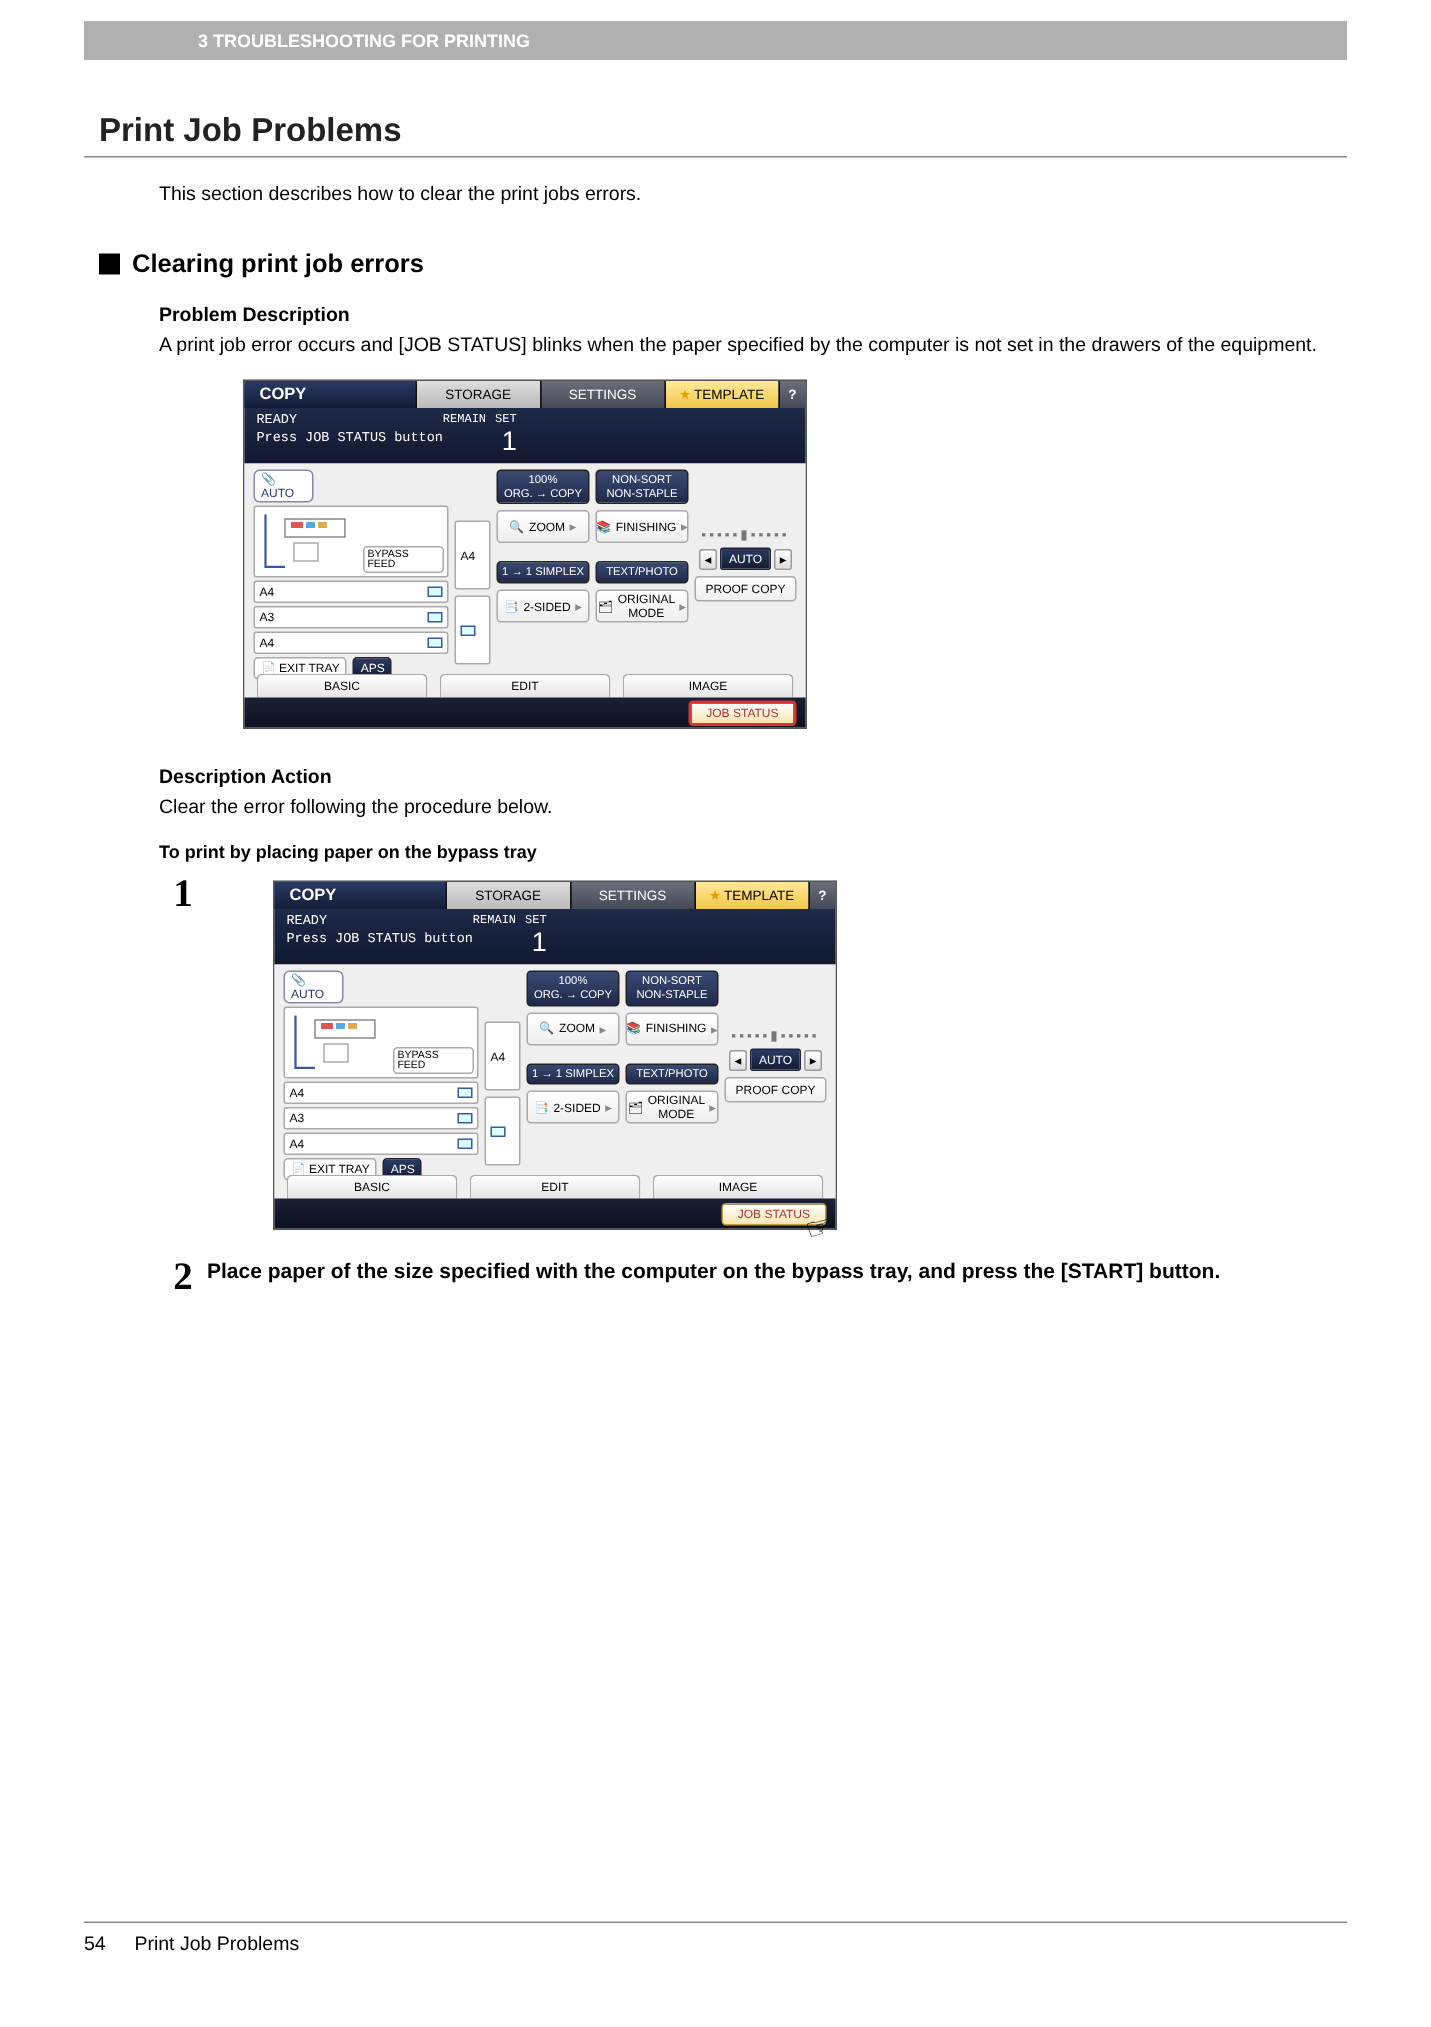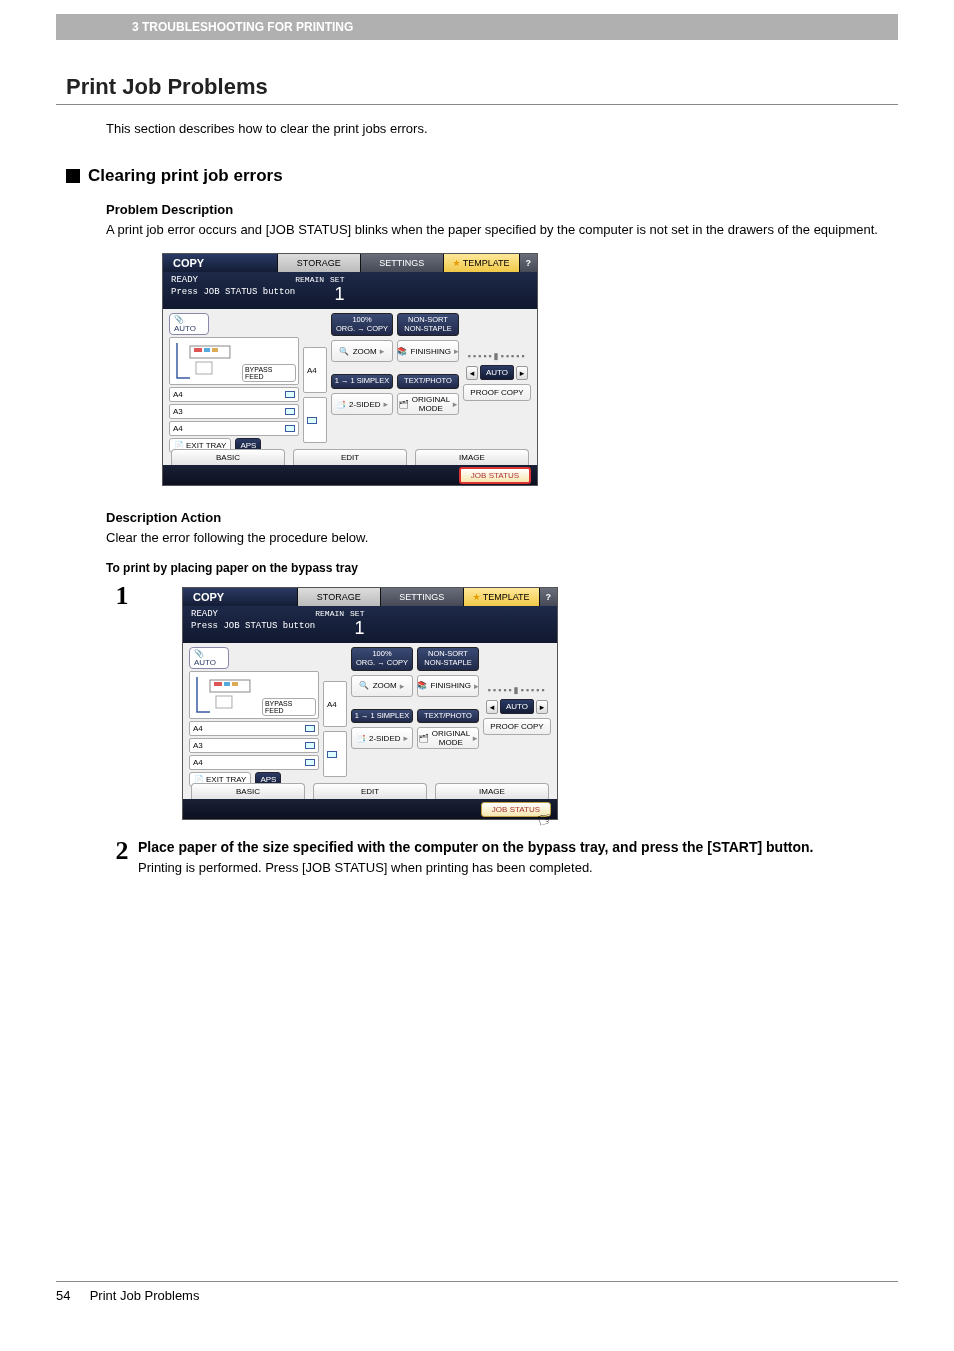--- a/index.html
+++ b/index.html
@@ -423,21 +423,20 @@
           <div class="cursor">☞</div>
         </div>
       </div>
     </div>
   </div>
 
   <div class="step-row">
     <div class="step-num">2</div>
     <div class="step-body">
       <div class="step-title">Place paper of the size specified with the computer on the bypass tray, and press the [START] button.</div>
-      <div class="step-desc">Printing is performed. Press [JOB STATUS] when printing has been completed.</div>
     </div>
   </div>
 
 </div>
 
 <div class="page-footer">
   <span class="pn">54</span>
   <span>Print Job Problems</span>
 </div>
 

